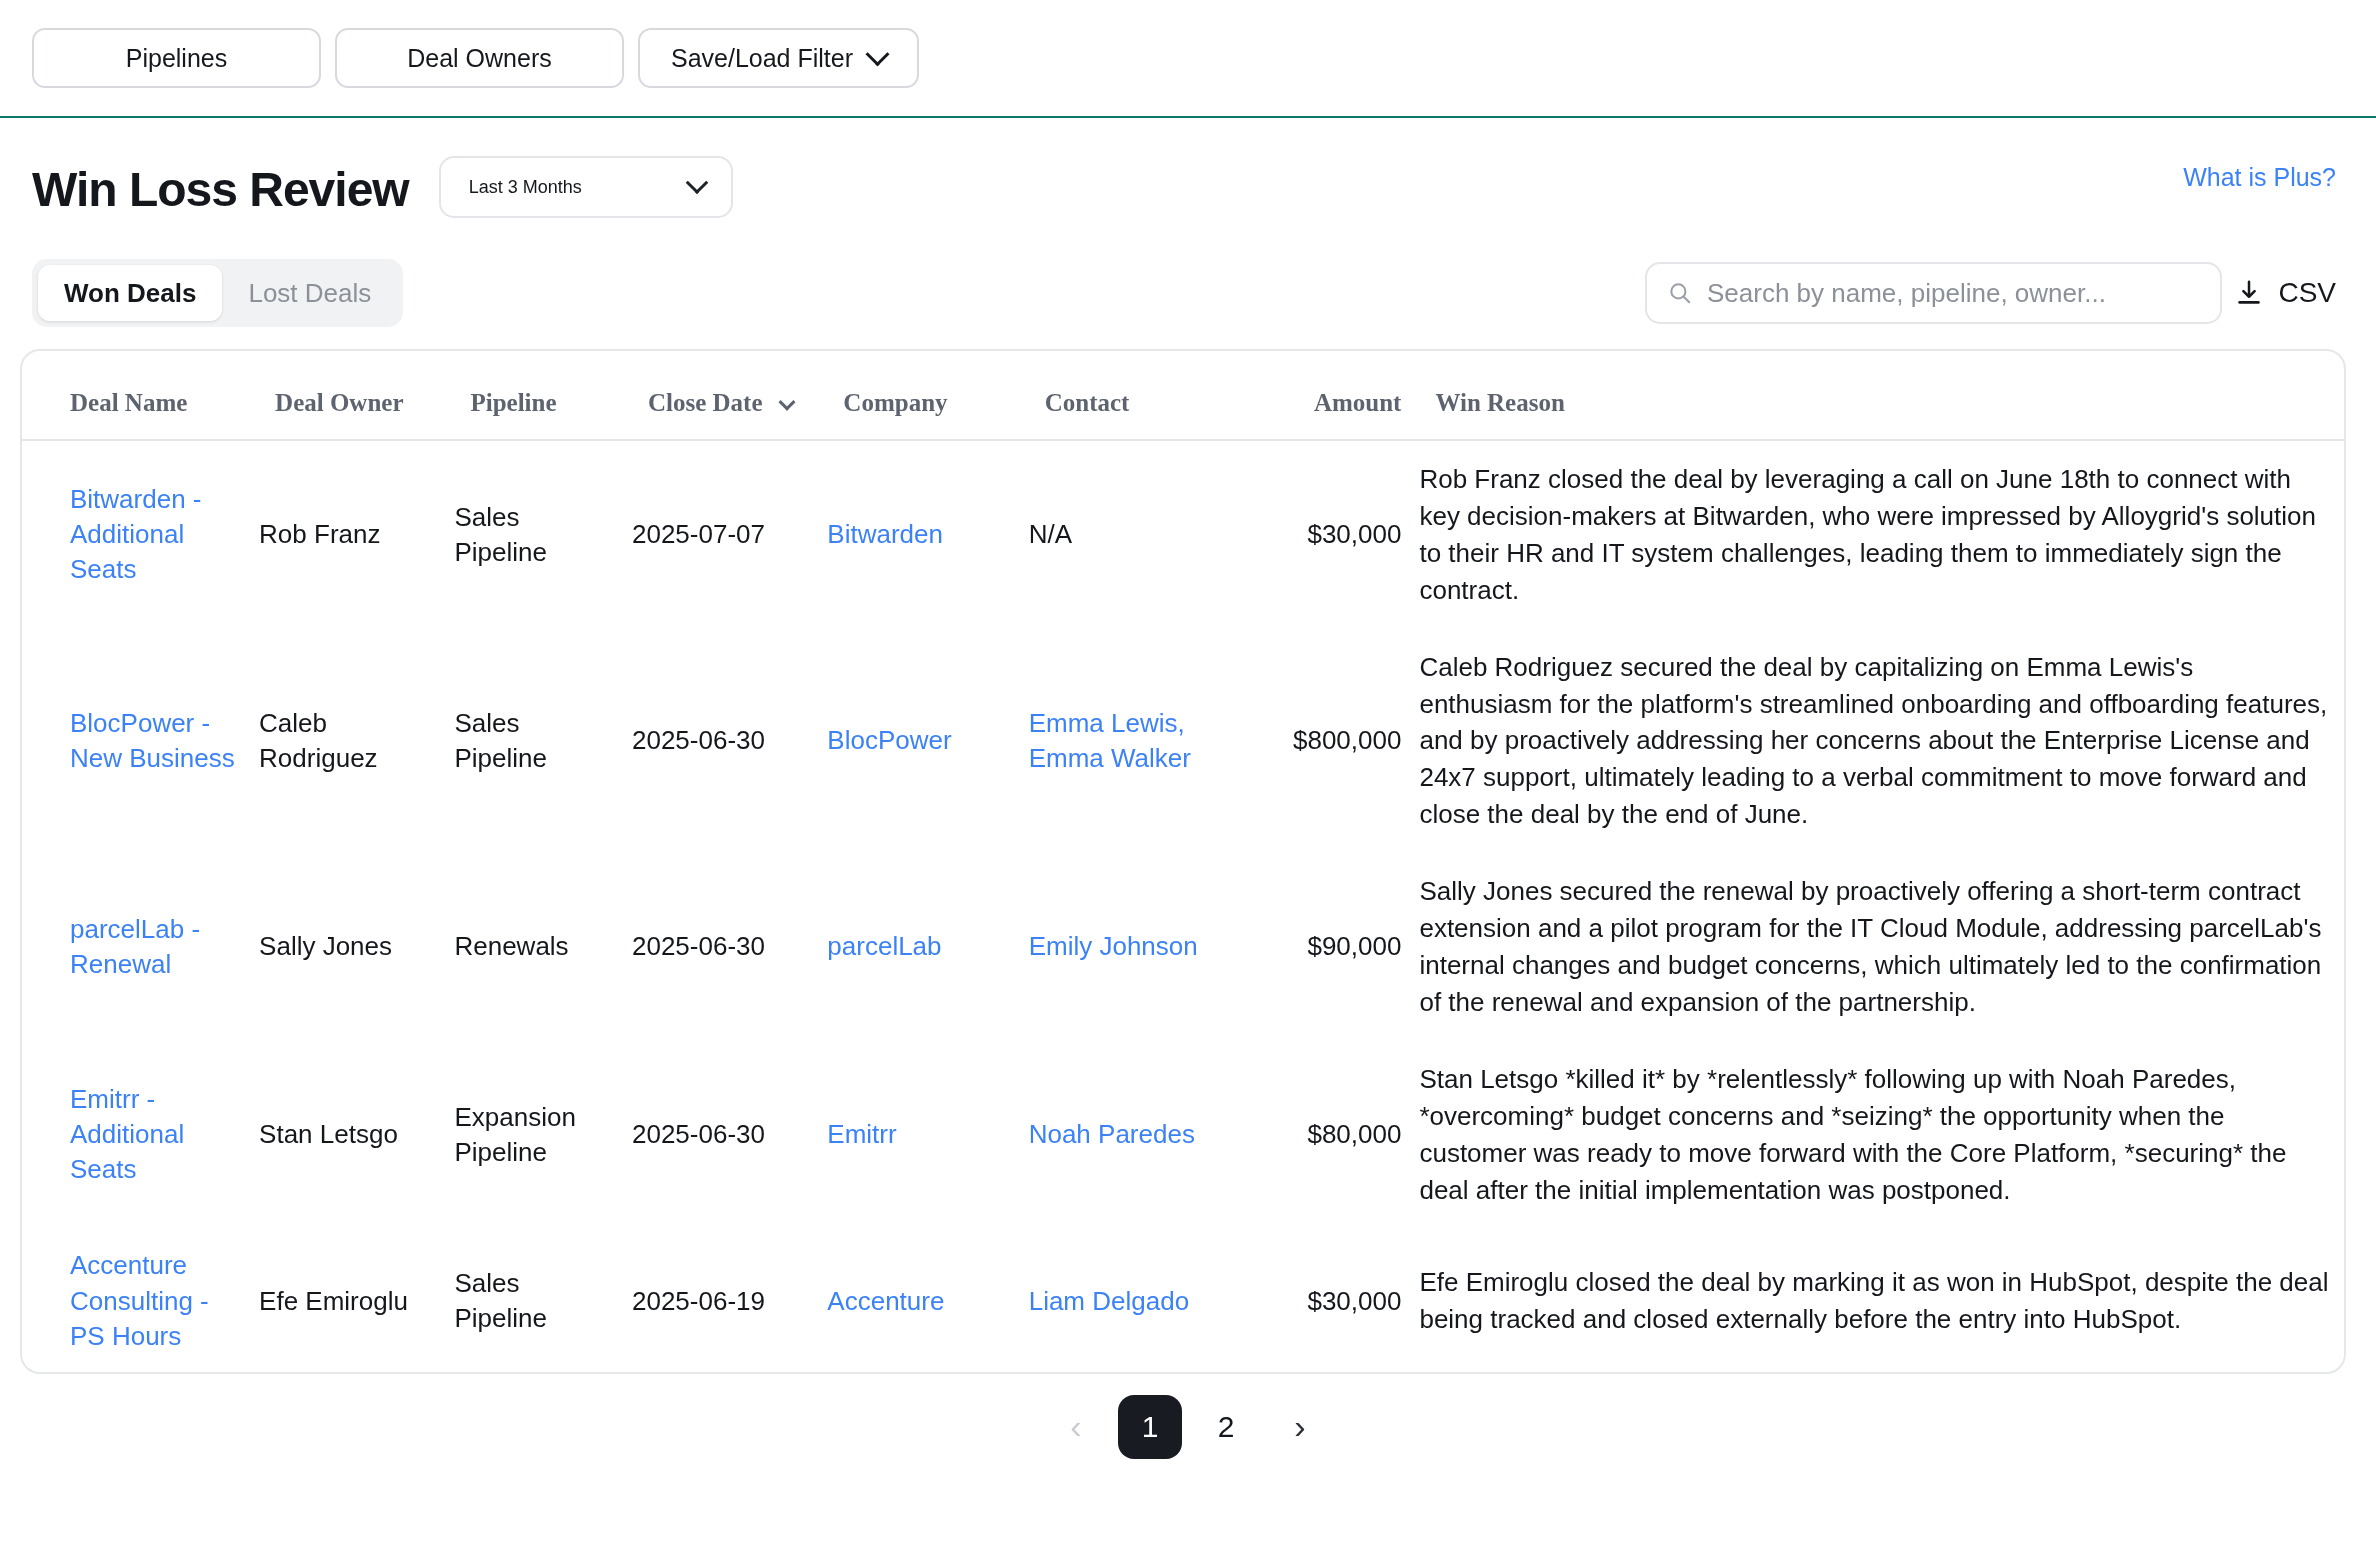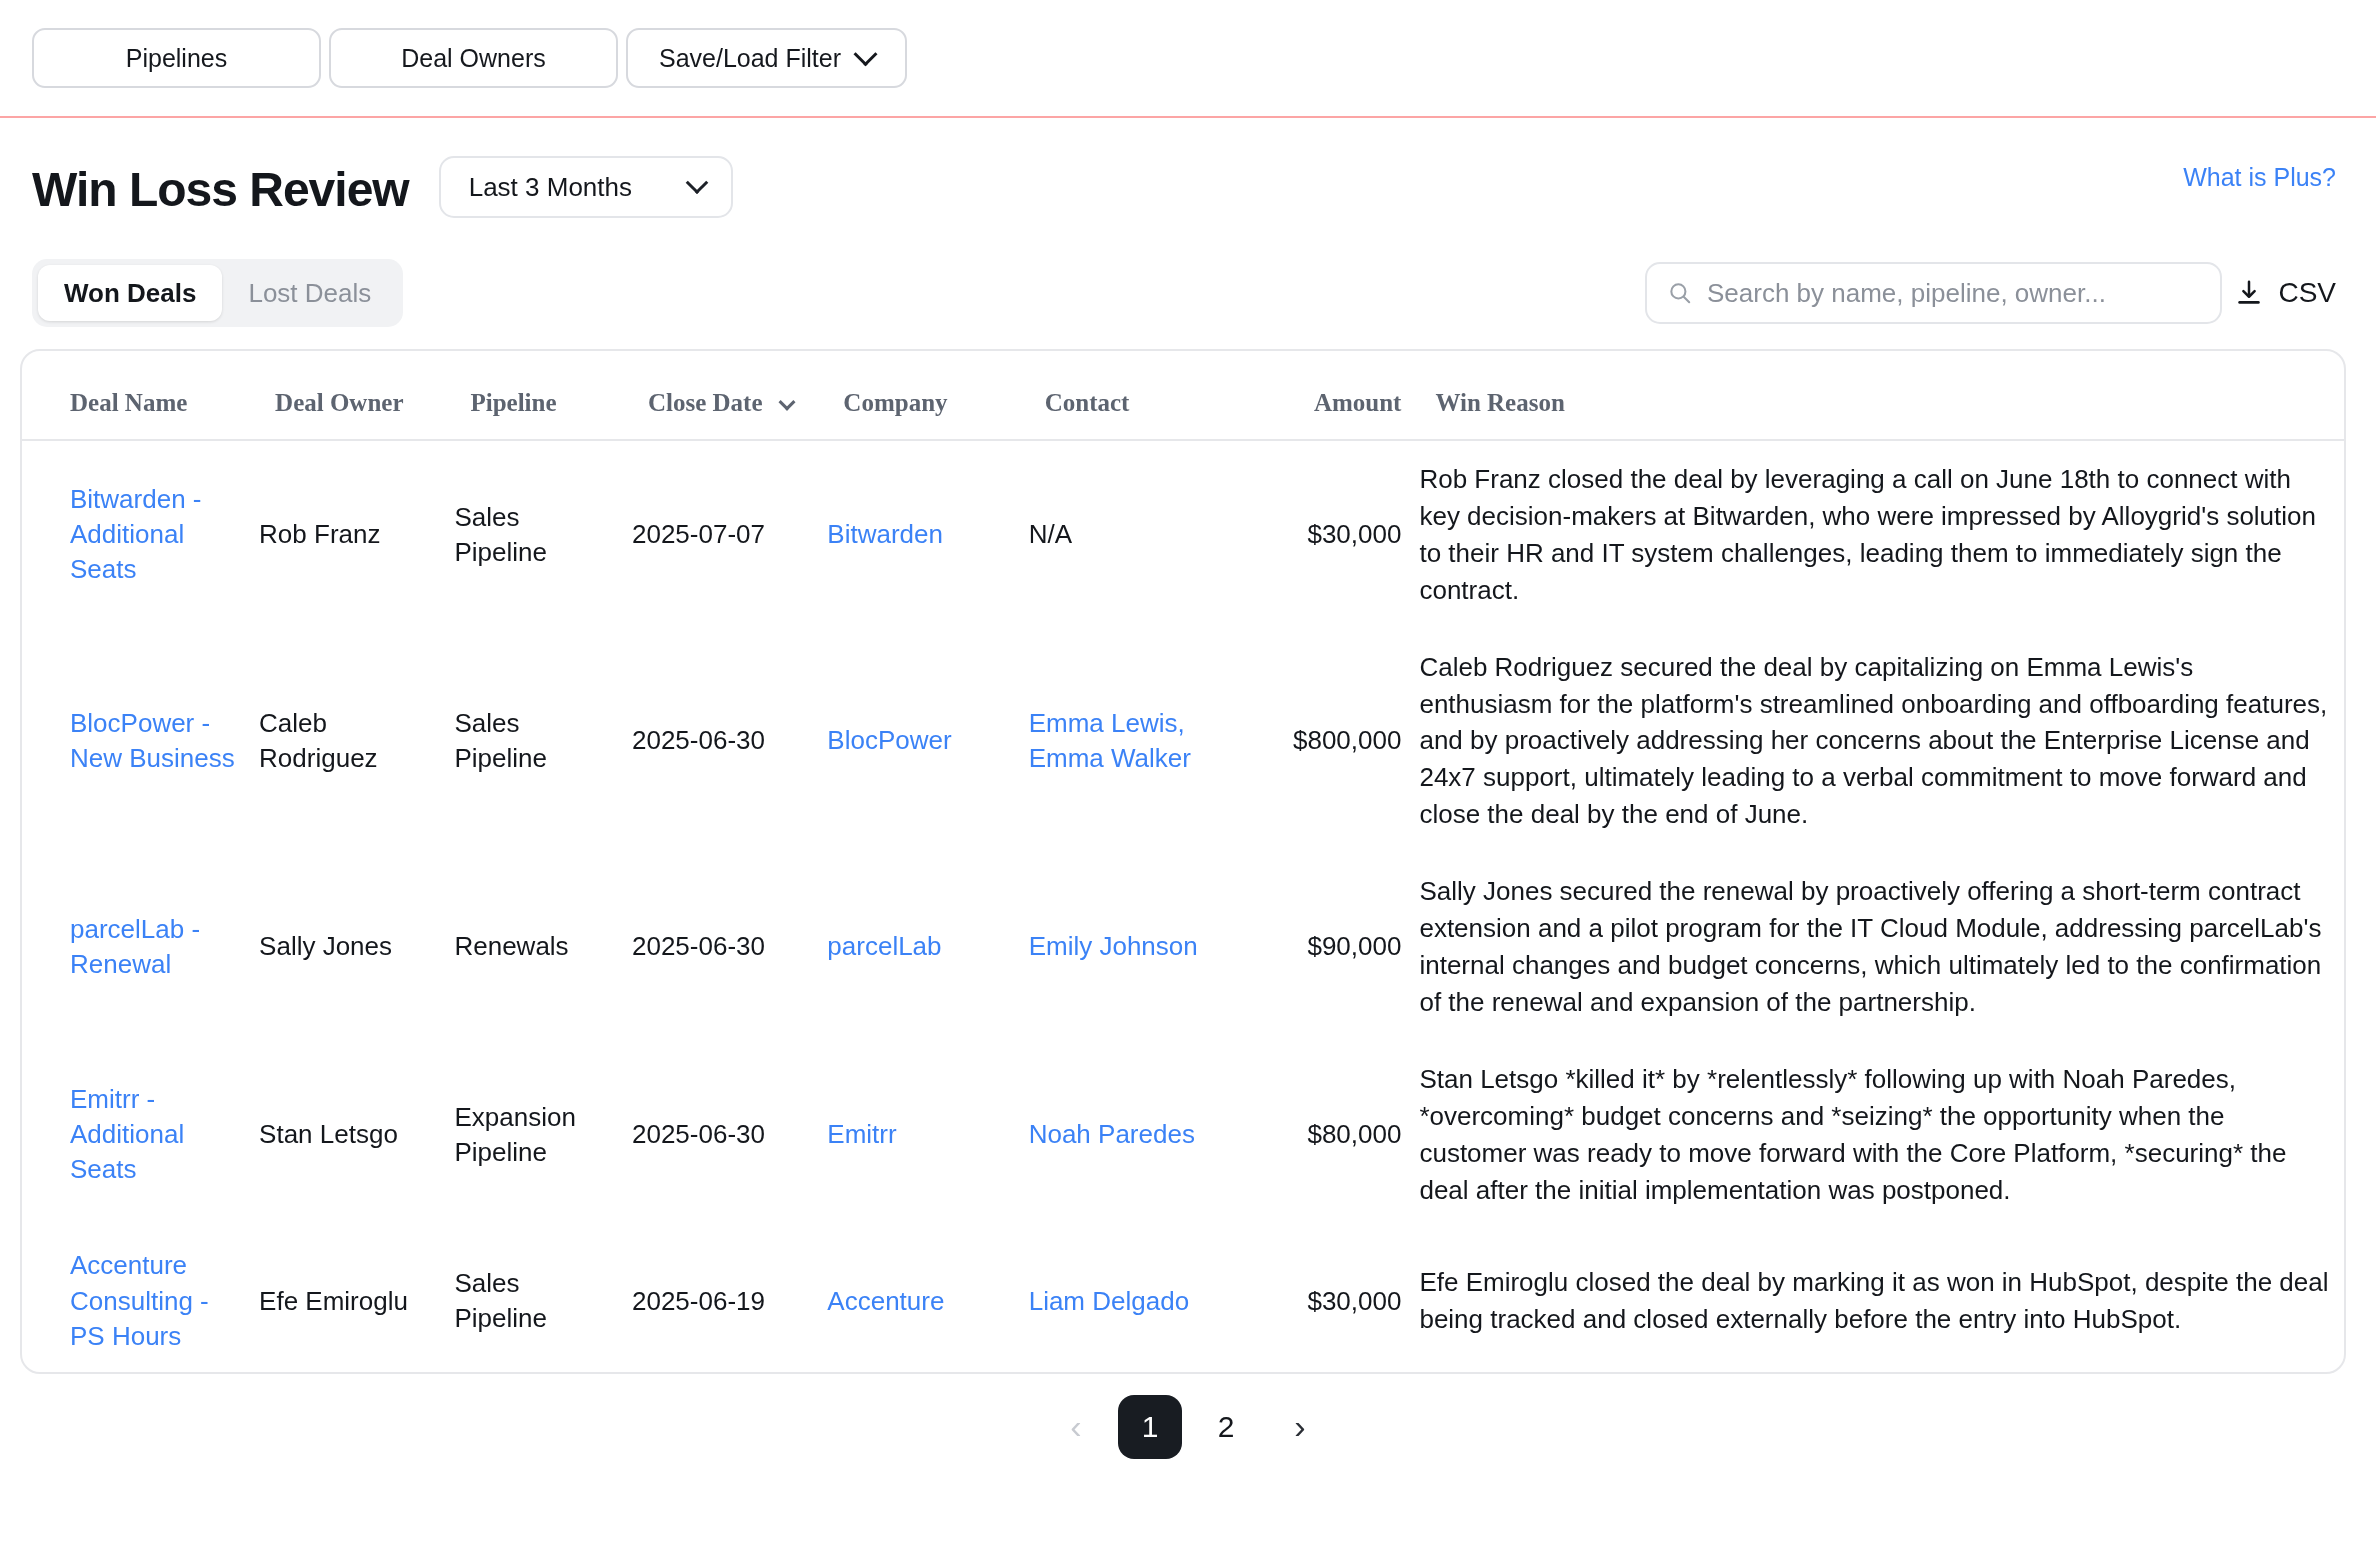--- a/index.html
+++ b/index.html
@@ -8,23 +8,23 @@
     height: 1552px;
     background: #ffffff;
     font-family: "Liberation Sans", sans-serif;
     overflow: hidden;
   }
 
   
   .filter-bar {
     display: flex;
     align-items: center;
-    gap: 8px;
+    gap: 14px;
     padding: 18px 0 18px 32px;
-    border-bottom: 2px solid #fca5a5;
+    border-bottom: 2px solid #0f766e;
     height: 118px;
   }
   .filter-btn {
     height: 60px;
     min-width: 289px;
     border: 2px solid #d7d9de;
     border-radius: 13px;
     background: #ffffff;
     font-family: "Liberation Sans", sans-serif;
     font-size: 25px;
@@ -66,21 +66,21 @@
     margin-left: 30px;
     height: 62px;
     min-width: 294px;
     border: 2px solid #e3e5e9;
     border-radius: 15px;
     background: #ffffff;
     display: flex;
     align-items: center;
     justify-content: space-between;
     padding: 0 26px 0 28px;
-    font-size: 26px;
+    font-size: 18px;
     color: #14171c;
     cursor: pointer;
     margin-top: 4px;
   }
   .date-select .chev { border-color: #1d2128; width: 16px; height: 16px; }
 
   .upgrade-wrap {
     position: absolute;
     right: 40px;
     top: 33px;

